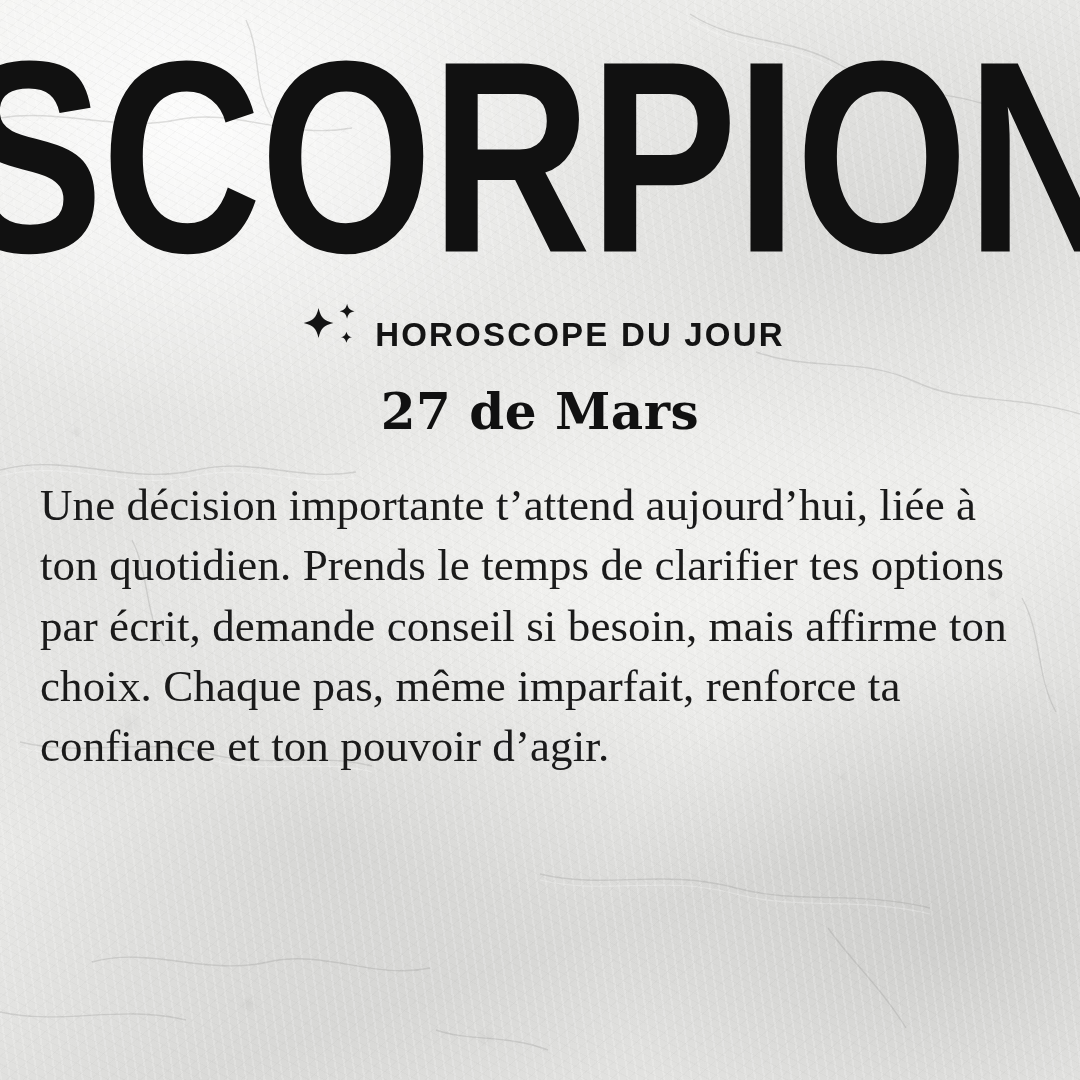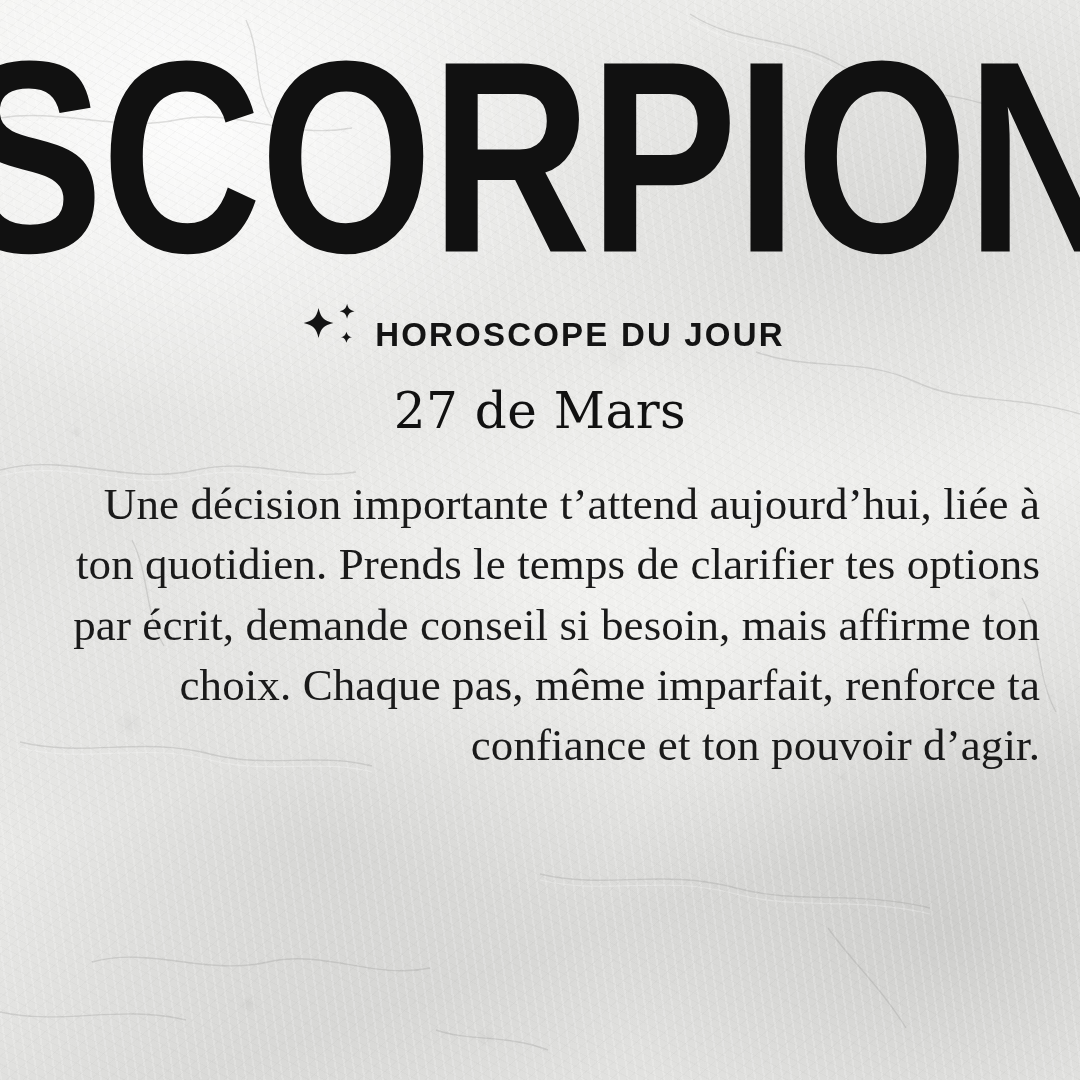--- a/index.html
+++ b/index.html
@@ -106,33 +106,33 @@
     font-family: "Liberation Sans", sans-serif;
     font-weight: 700;
     font-size: 33px;
     letter-spacing: 2.2px;
     color: #141414;
     white-space: nowrap;
   }
 
   .date-line {
     font-family: "DejaVu Serif", serif;
-    font-weight: 400;
+    font-weight: 700;
     font-size: 50px;
     color: #111111;
     margin-top: 28px;
     letter-spacing: 0.5px;
   }
 
   .horoscope-text {
     font-family: "Liberation Serif", serif;
     font-size: 45px;
     line-height: 1.34;
     color: #1a1a1a;
-    text-align: right;
+    text-align: left;
     margin-top: 34px;
     max-width: 1010px;
     letter-spacing: 0.1px;
   }
 </style>
 </head>
 <body>
 
 <div id="poster">
 

